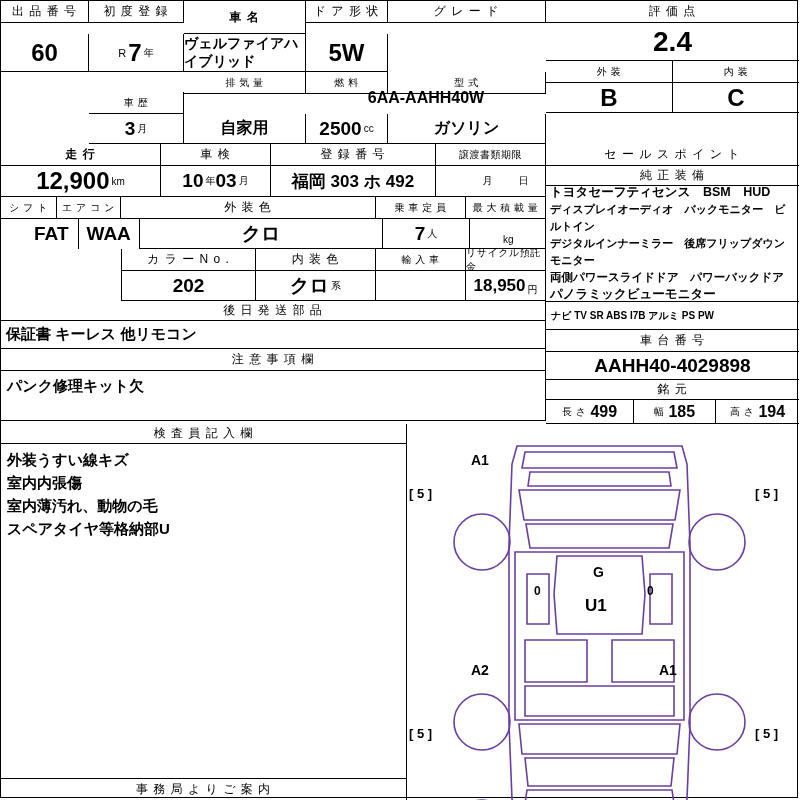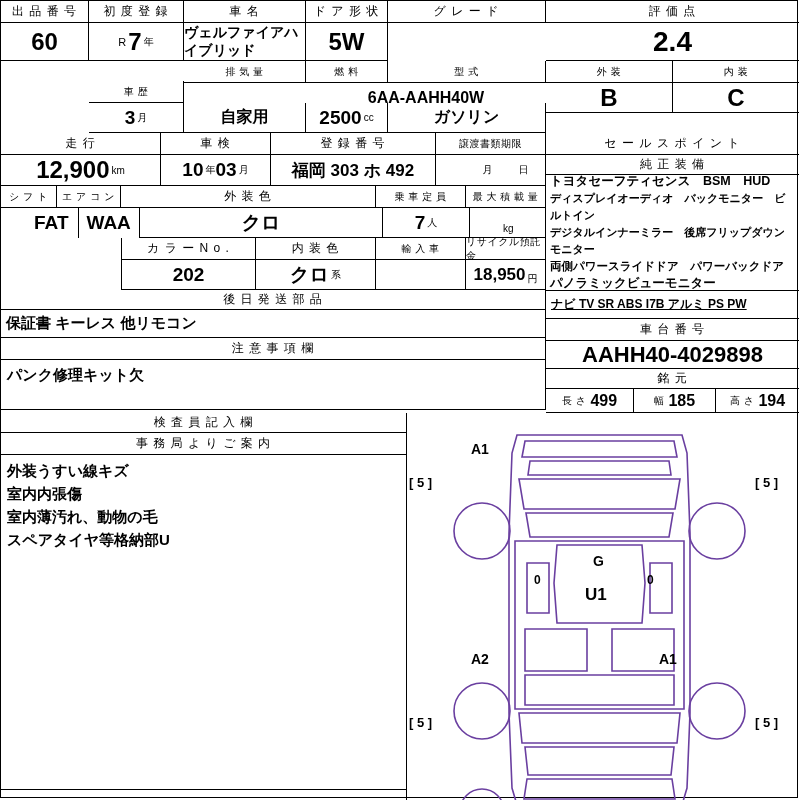--- a/index.html
+++ b/index.html
@@ -35,21 +35,21 @@
 
 <div class="sheet">
 
   <div class="row">
 
     <div class="topL">
 
       <div class="row">
         <div class="cell lbl" style="width:88px;height:22px;">出 品 番 号</div>
         <div class="cell lbl" style="width:95px;height:22px;">初 度 登 録</div>
-        <div class="cell lbl" style="width:122px;height:22px;">車 名</div>
+        <div class="cell lbl" style="width:122px;height:33px;font-weight:bold;">車 名</div>
         <div class="cell lbl" style="width:82px;height:22px;">ド ア 形 状</div>
         <div class="cell lbl" style="width:158px;height:22px;text-align:right;">グ レ ー ド</div>
       </div>
 
       <div class="row">
         <div class="cell val-lg" style="width:88px;height:38px;">60</div>
         <div class="cell" style="width:95px;height:38px;">
           <span class="pre">R</span>
           <span class="val-lg">7</span>
           <span class="unit">年</span>
@@ -102,21 +102,21 @@
   </div>
 
   <div class="row" style="position:absolute;top:82px;left:305px;">
     <div class="cell val-md" style="width:240px;height:30px;border:none;justify-content:center;">6AA-AAHH40W</div>
   </div>
 
   <div class="row">
 
     <div class="topL">
       <div class="row">
-        <div class="cell lbl" style="width:160px;height:22px;">走 行</div>
+        <div class="cell lbl" style="width:160px;height:22px;font-weight:bold;">走 行</div>
         <div class="cell lbl" style="width:110px;height:22px;">車 検</div>
         <div class="cell lbl" style="width:165px;height:22px;">登 録 番 号</div>
         <div class="cell lbl-sm" style="width:110px;height:22px;">譲渡書類期限</div>
       </div>
       <div class="row">
         <div class="cell" style="width:160px;height:31px;">
           <span class="val-lg">12,900</span>
           <span class="unit">km</span>
         </div>
         <div class="cell" style="width:110px;height:31px;">
@@ -195,27 +195,27 @@
       <div class="row">
         <div class="cell sales" style="width:253px;height:116px;border-right:none;flex-direction:column;align-items:flex-start;justify-content:center;">
           <div>トヨタセーフティセンス　BSM　HUD</div>
           <div style="font-size:11px;">ディスプレイオーディオ　バックモニター　ビルトイン</div>
           <div style="font-size:11px;">デジタルインナーミラー　後席フリップダウンモニター</div>
           <div style="font-size:11.5px;">両側パワースライドドア　パワーバックドア</div>
           <div>パノラミックビューモニター</div>
         </div>
       </div>
       <div class="row">
-        <div class="cell left" style="width:253px;height:28px;border-right:none;font-size:12px;font-weight:bold;text-decoration:underline;">ナビ TV SR ABS I7B アルミ PS PW</div>
+        <div class="cell left" style="width:253px;height:28px;border-right:none;font-size:10px;font-weight:bold;">ナビ TV SR ABS I7B アルミ PS PW</div>
       </div>
       <div class="row">
         <div class="cell lbl" style="width:253px;height:22px;border-right:none;">車 台 番 号</div>
       </div>
       <div class="row">
-        <div class="cell" style="width:253px;height:28px;border-right:none;font-size:22px;font-weight:bold;">AAHH40-4029898</div>
+        <div class="cell" style="width:253px;height:28px;border-right:none;font-size:19px;font-weight:bold;">AAHH40-4029898</div>
       </div>
       <div class="row">
         <div class="cell lbl" style="width:253px;height:20px;border-right:none;">銘 元</div>
       </div>
       <div class="row">
         <div class="cell" style="width:88px;height:24px;">
           <span class="lbl-sm">長 さ</span>
           <span class="val-md" style="margin-left:4px;">499</span>
         </div>
         <div class="cell" style="width:82px;height:24px;">
@@ -228,31 +228,31 @@
         </div>
       </div>
     </div>
   </div>
 
   <div class="row">
 
     <div style="width:406px;box-sizing:border-box;">
       <div class="row">
         <div class="cell lbl" style="width:406px;height:20px;">検 査 員 記 入 欄</div>
-      </div>
-      <div class="row">
-        <div class="cell lbl" style="width:406px;height:22px;">事 務 局 よ り ご 案 内</div>
       </div>
       <div class="row">
         <div class="cell inspect" style="width:406px;height:335px;flex-direction:column;align-items:flex-start;justify-content:flex-start;">
           <div>外装うすい線キズ</div>
           <div>室内内張傷</div>
           <div>室内薄汚れ、動物の毛</div>
           <div>スペアタイヤ等格納部U</div>
         </div>
+      </div>
+      <div class="row">
+        <div class="cell lbl" style="width:406px;height:22px;">事 務 局 よ り ご 案 内</div>
       </div>
       <div class="row">
         <div class="cell left" style="width:406px;height:38px;font-size:16px;font-weight:bold;">キーロック</div>
       </div>
     </div>
 
     <div style="width:392px;box-sizing:border-box;border-bottom:1px solid #000;">
       <div class="diagram" style="height:415px;">
         <svg width="392" height="415" viewBox="0 0 392 415">
           <g fill="none" stroke="#6a3fa0" stroke-width="1.6">

